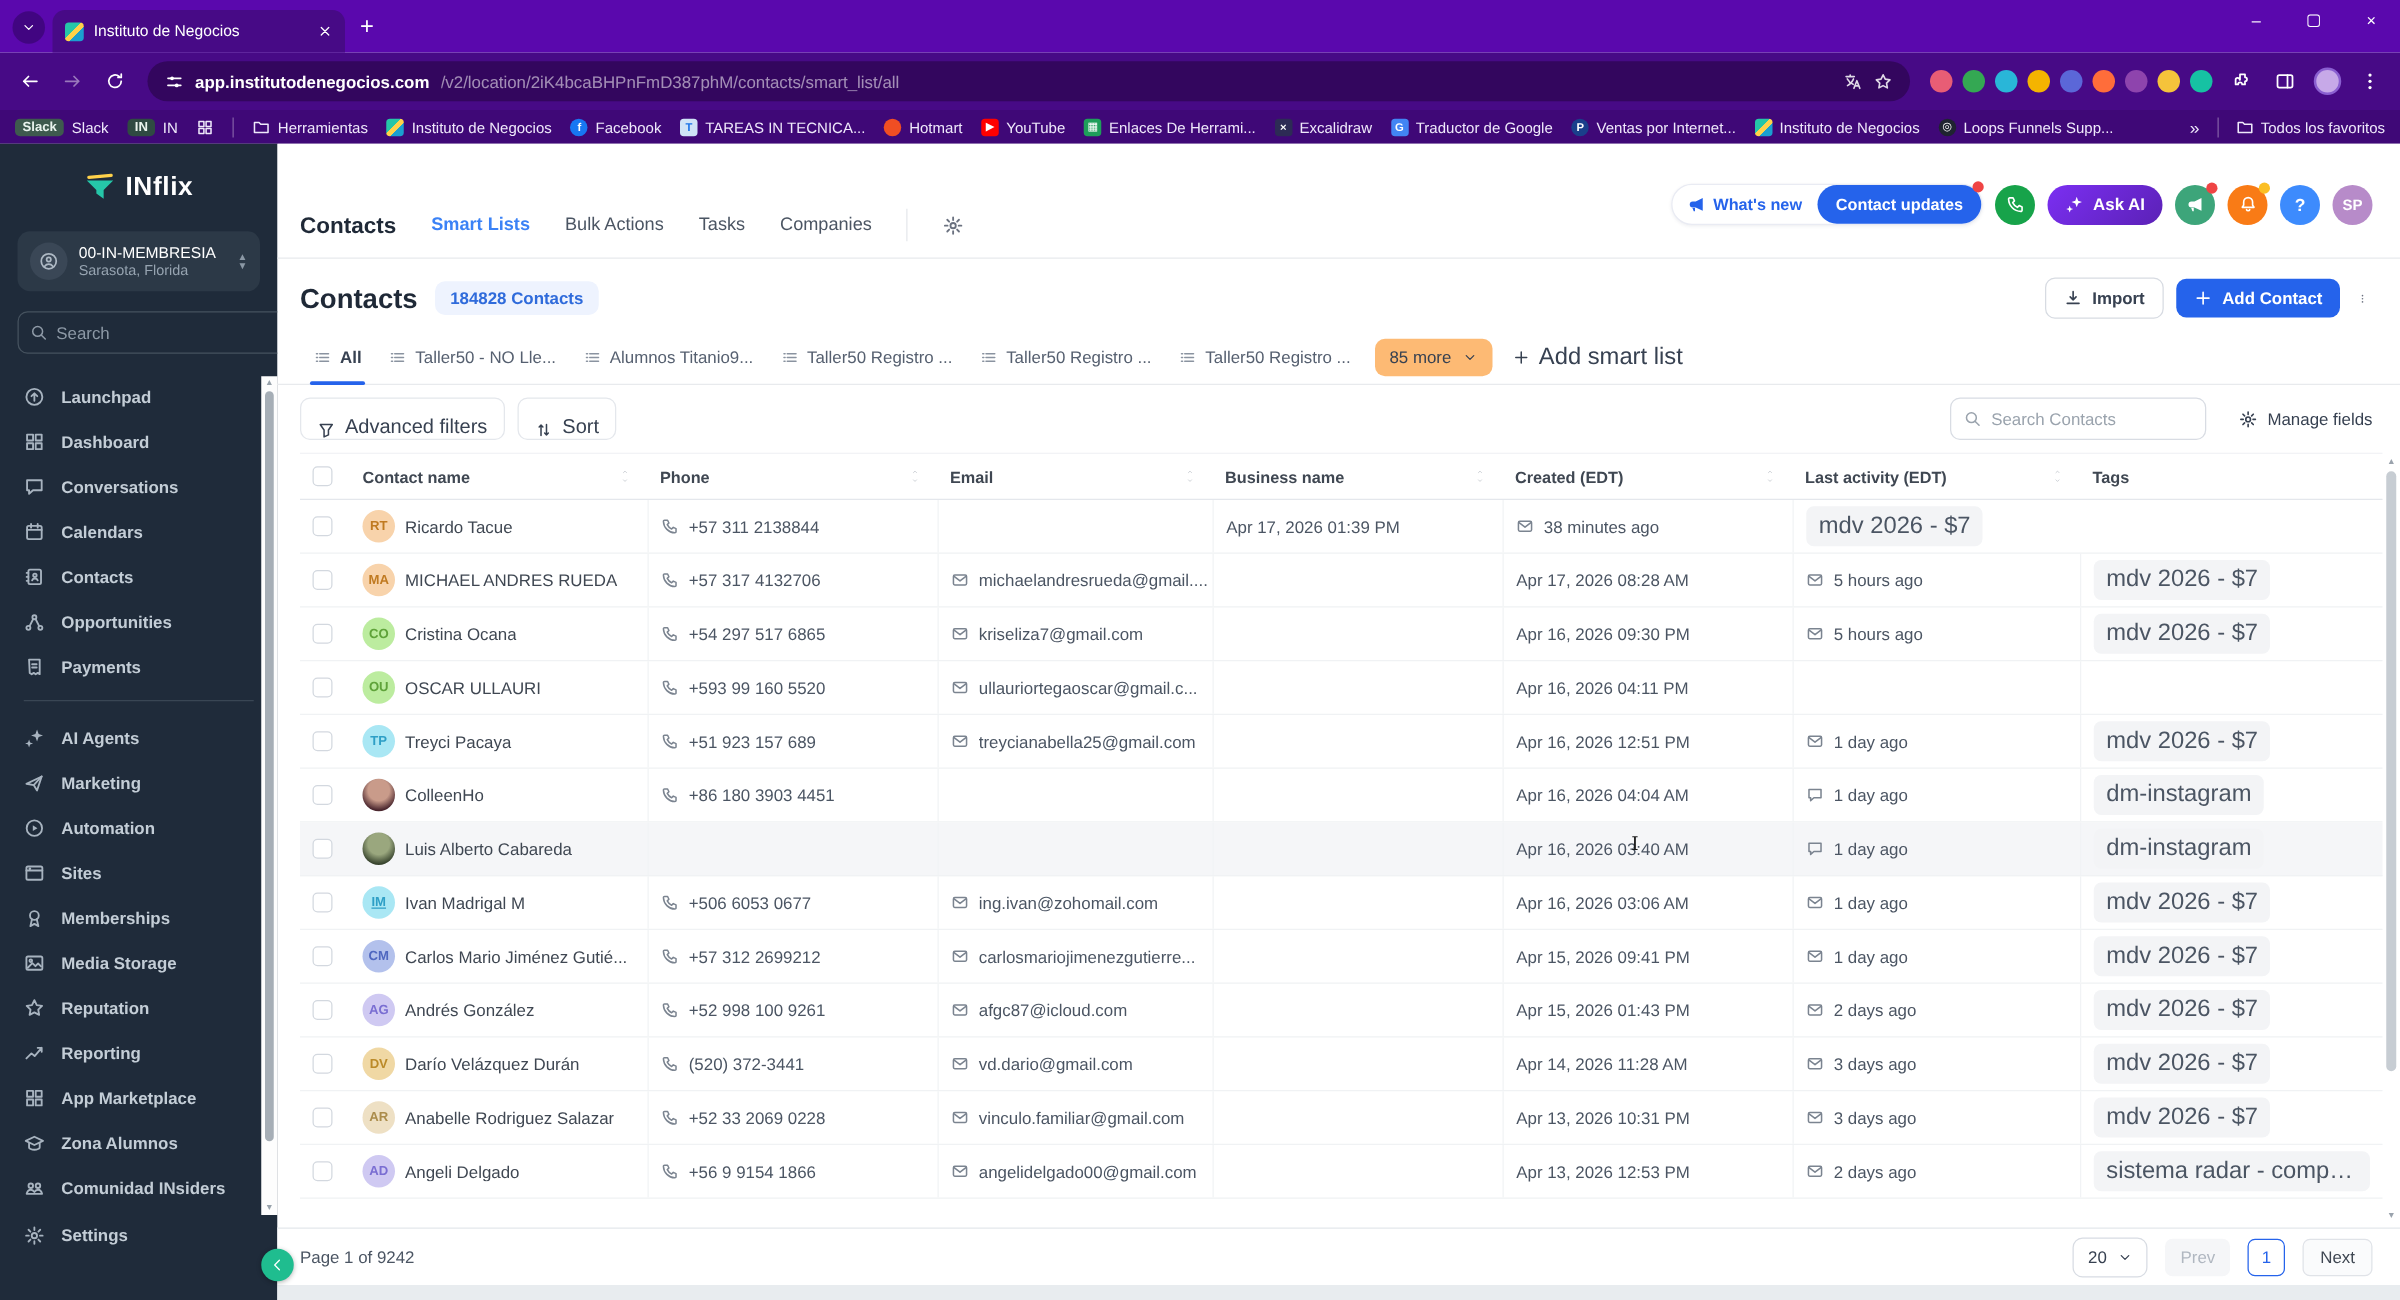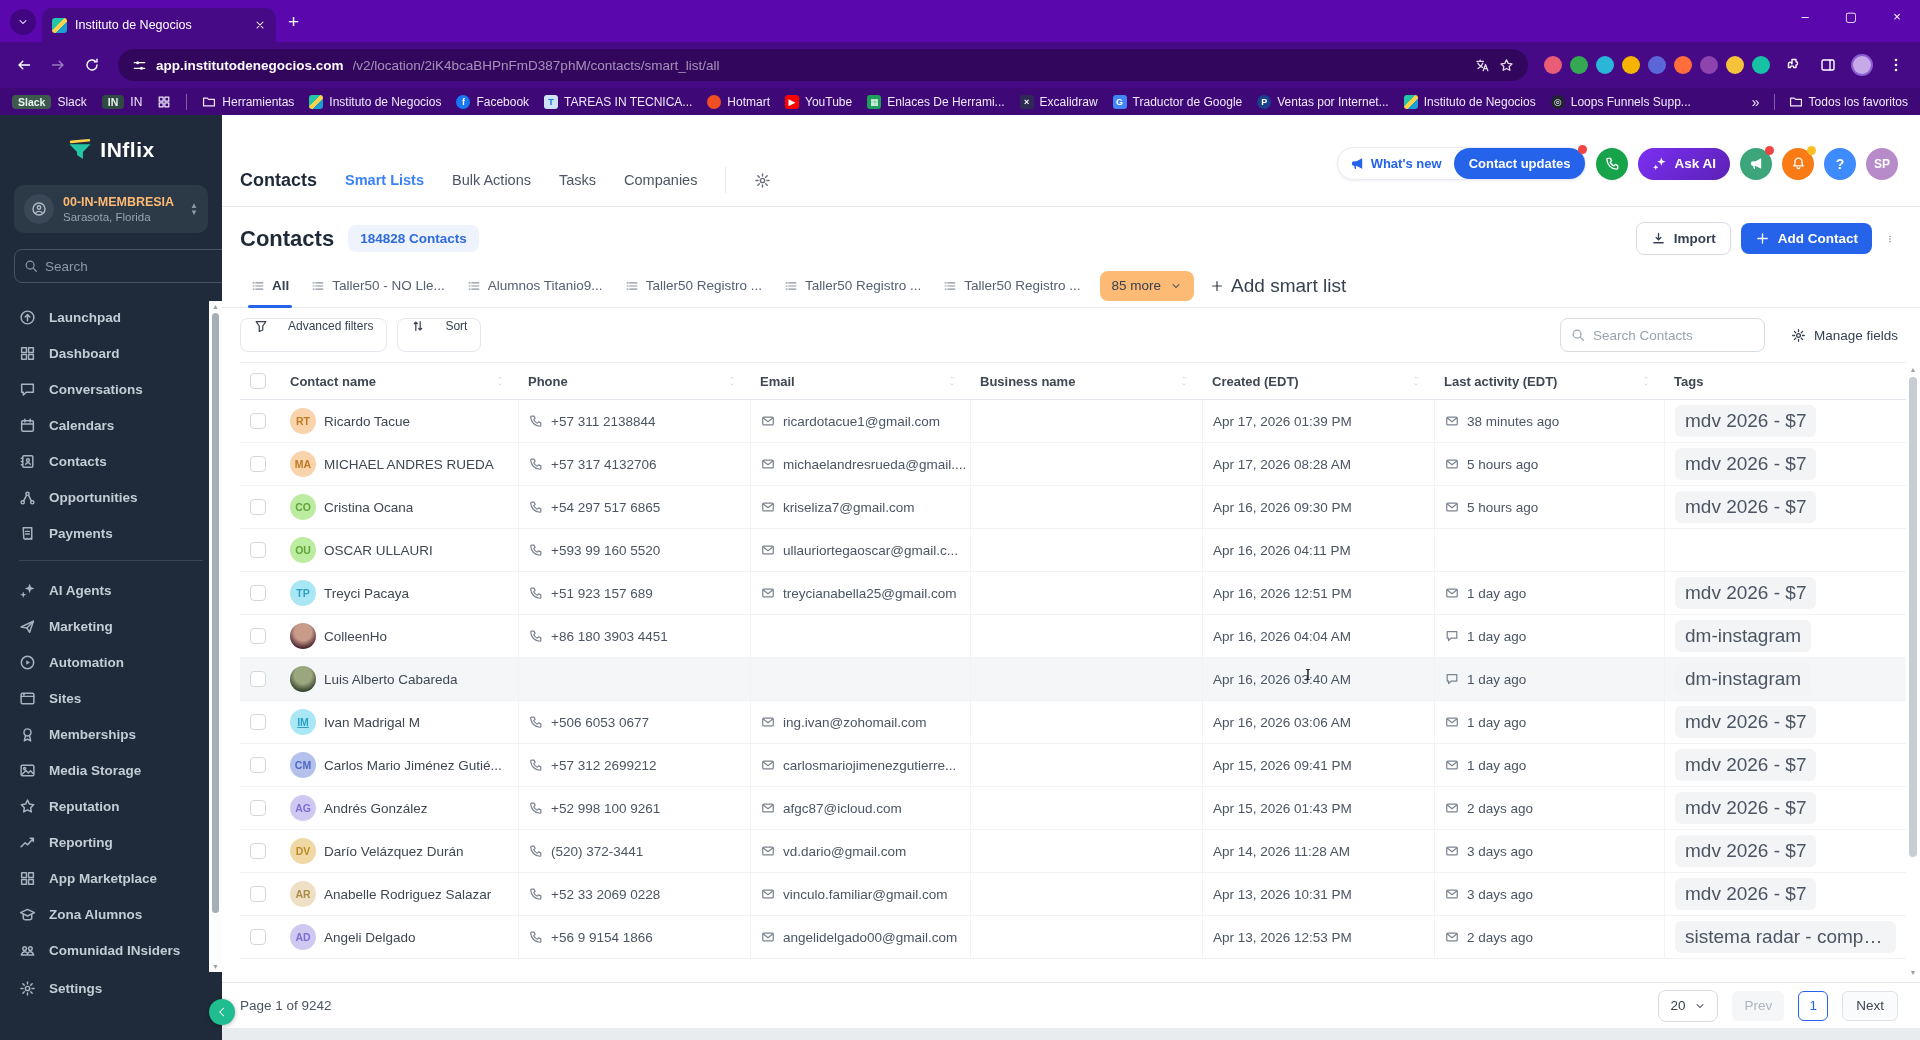--- a/index.html
+++ b/index.html
@@ -36,21 +36,21 @@
   .bm-div{width:1px;height:16px;background:rgba(255,255,255,.35)}
   .bm-right{margin-left:auto;display:flex;align-items:center;gap:14px}
 
   
   .app{display:flex;height:925px}
   .sidebar{width:222px;background:#1f2b3a;color:#c6cfd8;position:relative;flex-shrink:0}
   .logo-row{height:62px;display:flex;align-items:center;justify-content:center;gap:7px;padding-top:8px}
   .logo-text{font-size:21px;font-weight:800;color:#fff;letter-spacing:.5px}
   .loc-card{margin:8px 14px 0;background:#2c3947;border-radius:10px;padding:9px 10px;display:flex;align-items:center;gap:9px}
   .loc-pin{width:30px;height:30px;border-radius:50%;background:#3a4756;color:#aeb9c4;display:flex;align-items:center;justify-content:center}
-  .loc-name{font-size:12.5px;font-weight:700;color:#fdba74;white-space:nowrap}
+  .loc-name{font-size:12.5px;font-weight:400;color:#ffffff;white-space:nowrap}
   .loc-sub{font-size:11.5px;color:#97a4b1;margin-top:2px}
   .loc-chev{margin-left:auto;display:flex;flex-direction:column;color:#8b98a5;font-size:8px;line-height:7px;align-items:center}
   .search-row{display:flex;gap:8px;margin:16px 14px 8px}
   .sb-search{flex:1;height:34px;border:1px solid #46535f;border-radius:8px;display:flex;align-items:center;padding:0 9px;gap:7px;color:#8d99a6}
   .sb-search input{flex:1;min-width:0;background:transparent;border:0;outline:0;color:#cbd4dc;font-size:13.5px}
   .sb-search input::placeholder{color:#8d99a6}
   .kbd{border:1px solid #5a6673;border-radius:5px;padding:1px 5px;font-size:10.5px;background:#141d27;color:#cbd4dc}
   .ai-btn{width:34px;height:34px;background:#2c3947;border-radius:8px;color:#2fd3ae;display:flex;align-items:center;justify-content:center}
   .menu{padding:8px 0 0}
   .mi{height:36px;display:flex;align-items:center;gap:13px;padding:0 19px;font-size:13.5px;font-weight:600;color:#c3cdd6;cursor:default;white-space:nowrap}
@@ -85,21 +85,21 @@
   .btn-primary{border:0;border-radius:8px;padding:8px 14px;background:#2563eb;color:#fff;font-size:13.5px;font-weight:600;display:flex;align-items:center;gap:8px}
   .kebab{color:#6b7280;padding:4px}
   .smarttabs{display:flex;align-items:center;padding:0 18px;height:44px;border-bottom:1px solid #e8eaed;flex-shrink:0}
   .stab{display:flex;align-items:center;gap:7px;padding:0 11px;height:44px;font-size:13.5px;color:#566070;position:relative;white-space:nowrap}
   .stab .icon{color:#8a93a0}
   .stab.active{color:#374151;font-weight:700}
   .stab.active::after{content:"";position:absolute;left:8px;right:8px;bottom:0;height:3px;border-radius:2px;background:#2563eb}
   .more-pill{background:#fdba74;border-radius:8px;height:30px;padding:0 12px;display:flex;align-items:center;gap:9px;font-size:13.5px;color:#374151;margin-left:8px}
   .addsmart{display:flex;align-items:center;gap:7px;margin-left:16px;font-size:19px;color:#374151}
   .toolrow{display:flex;align-items:center;padding:10px 22px 10px 18px;gap:10px;flex-shrink:0}
-  .tool-btn{border:1px solid #e4e7ec;border-radius:8px;height:34px;padding:0 13px;display:flex;align-items:flex-start;gap:20px;font-size:12px;color:#374151;background:#fff}
+  .tool-btn{border:1px solid #e4e7ec;border-radius:8px;height:34px;padding:0 13px;display:flex;align-items:flex-end;gap:8px;font-size:16px;color:#374151;background:#fff}
   .search-contacts{margin-left:auto;width:205px;height:34px;border:1px solid #d8dce3;border-radius:8px;display:flex;align-items:center;gap:8px;padding:0 10px;color:#9aa3ad}
   .search-contacts input{flex:1;min-width:0;border:0;outline:0;font-size:13.5px;color:#374151}
   .search-contacts input::placeholder{color:#9aa3ad}
   .manage{display:flex;align-items:center;gap:8px;font-size:13.5px;color:#374151;margin-left:16px}
 
   
   .tablewrap{flex:1;position:relative;padding:0 14px 0 18px;min-height:0;overflow:hidden}
   .grid-cols{display:grid;grid-template-columns:40px 238px 232px 220px 232px 232px 230px minmax(0,1fr)}
   .thead{height:38px;border-top:1px solid #eef0f3;border-bottom:1px solid #e4e7ec;font-size:13px;font-weight:700;color:#3f4752}
   .th{display:flex;align-items:center;padding:0 10px;height:100%}
@@ -880,29 +880,20 @@
             </div>
     <div class="cell sep">
               <span class="icon i14">
                 <svg viewBox="0 0 16 16">
                   <path d="M5.8 2.5 7 5 5.5 6.5a8.5 8.5 0 0 0 4 4L11 9l2.5 1.2V13a1 1 0 0 1-1.1 1A10.8 10.8 0 0 1 2 3.6 1 1 0 0 1 3 2.5z"></path>
                 </svg>
               </span>
               <span>+57 311 2138844</span>
             </div>
     <div class="cell sep">
-              <span class="icon i14">
-                <svg viewBox="0 0 16 16">
-                  <rect x="2" y="3.5" width="12" height="9" rx="1.2"></rect>
-                  <path d="M2.6 4.6 8 8.8l5.4-4.2"></path>
-                </svg>
-              </span>
-              <span>ricardotacue1@gmail.com</span>
-            </div>
-    <div class="cell sep">
               <span></span>
             </div>
     <div class="cell sep">
               <span>Apr 17, 2026 01:39 PM</span>
             </div>
     <div class="cell sep">
               <span class="icon i14">
                 <svg viewBox="0 0 16 16">
                   <rect x="2" y="3.5" width="12" height="9" rx="1.2"></rect>
                   <path d="M2.6 4.6 8 8.8l5.4-4.2"></path>

